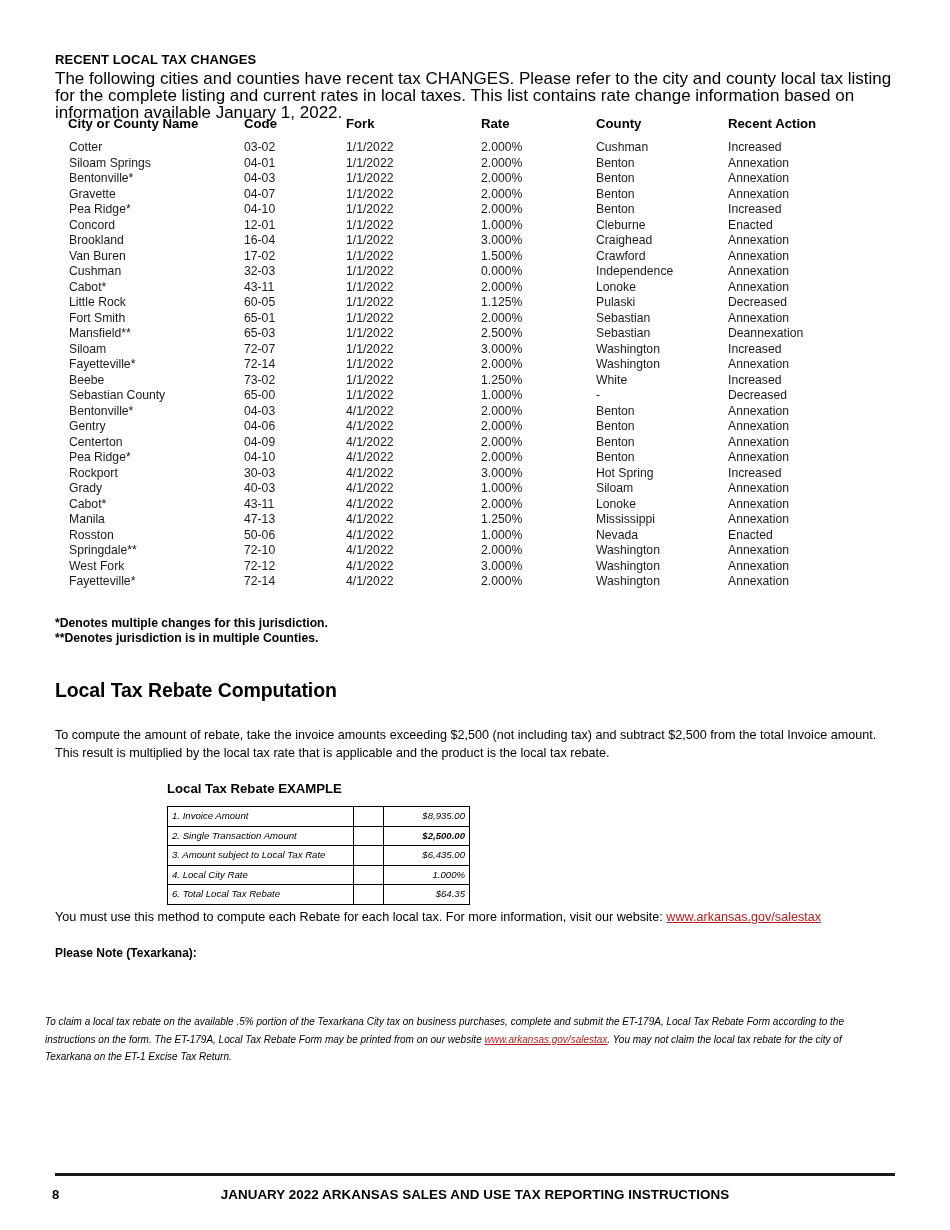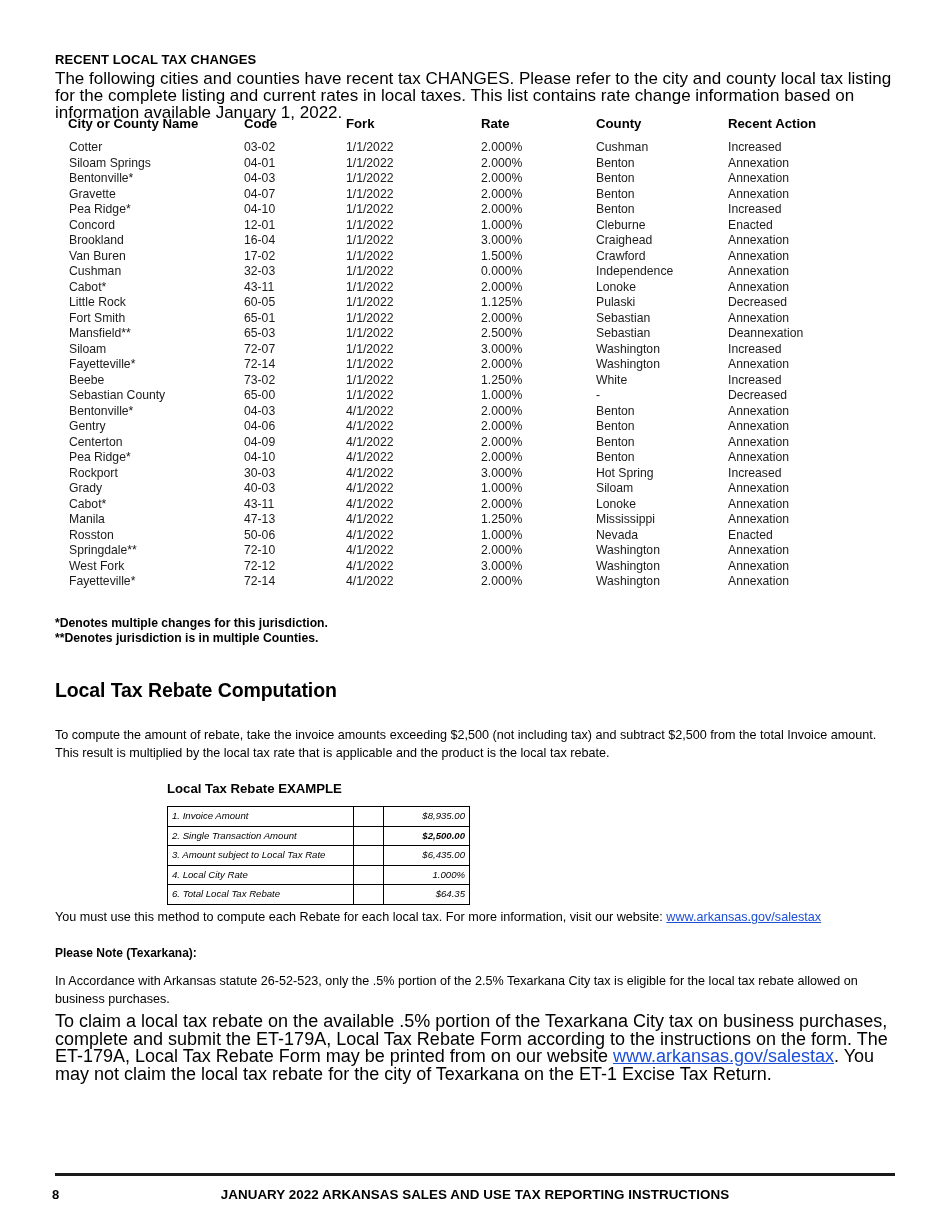--- a/index.html
+++ b/index.html
@@ -155,29 +155,30 @@
   .texarkana-p1 {
     position: absolute;
     left: 55px;
     top: 973px;
     width: 843px;
     font-size: 12.6px;
     line-height: 17.5px;
   }
   .texarkana-p2 {
     position: absolute;
-    left: 55px;
+    left: 45px;
     top: 1013px;
     width: 843px;
-    font-size: 18px;
+    font-size: 10px;
     line-height: 17.5px;
+    font-style: italic;
   }
   .lnk {
     text-decoration: underline;
-    color: #1d4ed8;
+    color: #b91c1c;
   }
 
   
   .footer-rule {
     position: absolute;
     left: 55px;
     top: 1173px;
     width: 840px;
     height: 3px;
     background: #1a1a1a;
@@ -492,21 +493,20 @@
           <td class="ex-value">$64.35</td>
         </tr>
       </tbody>
   </table>
 
   <div class="note-line">
     <span>You must use this method to compute each Rebate for each local tax. For more information, visit our website: </span><a class="lnk" href="#">www.arkansas.gov/salestax</a>
   </div>
 
   <div class="texarkana-head">Please Note (Texarkana):</div>
-  <div class="texarkana-p1">In Accordance with Arkansas statute 26-52-523, only the .5% portion of the 2.5% Texarkana City tax is eligible for the local tax rebate allowed on business purchases.</div>
   <div class="texarkana-p2">
     <span>To claim a local tax rebate on the available .5% portion of the Texarkana City tax on business purchases, complete and submit the ET-179A, Local Tax Rebate Form according to the instructions on the form. The ET-179A, Local Tax Rebate Form may be printed from on our website </span><a class="lnk" href="#">www.arkansas.gov/salestax</a><span>. You may not claim the local tax rebate for the city of Texarkana on the ET-1 Excise Tax Return.</span>
   </div>
 
   <div class="footer-rule"></div>
   <div class="page-num">8</div>
   <div class="footer-title">JANUARY 2022 ARKANSAS SALES AND USE TAX REPORTING INSTRUCTIONS</div>
 
 </div>
 

